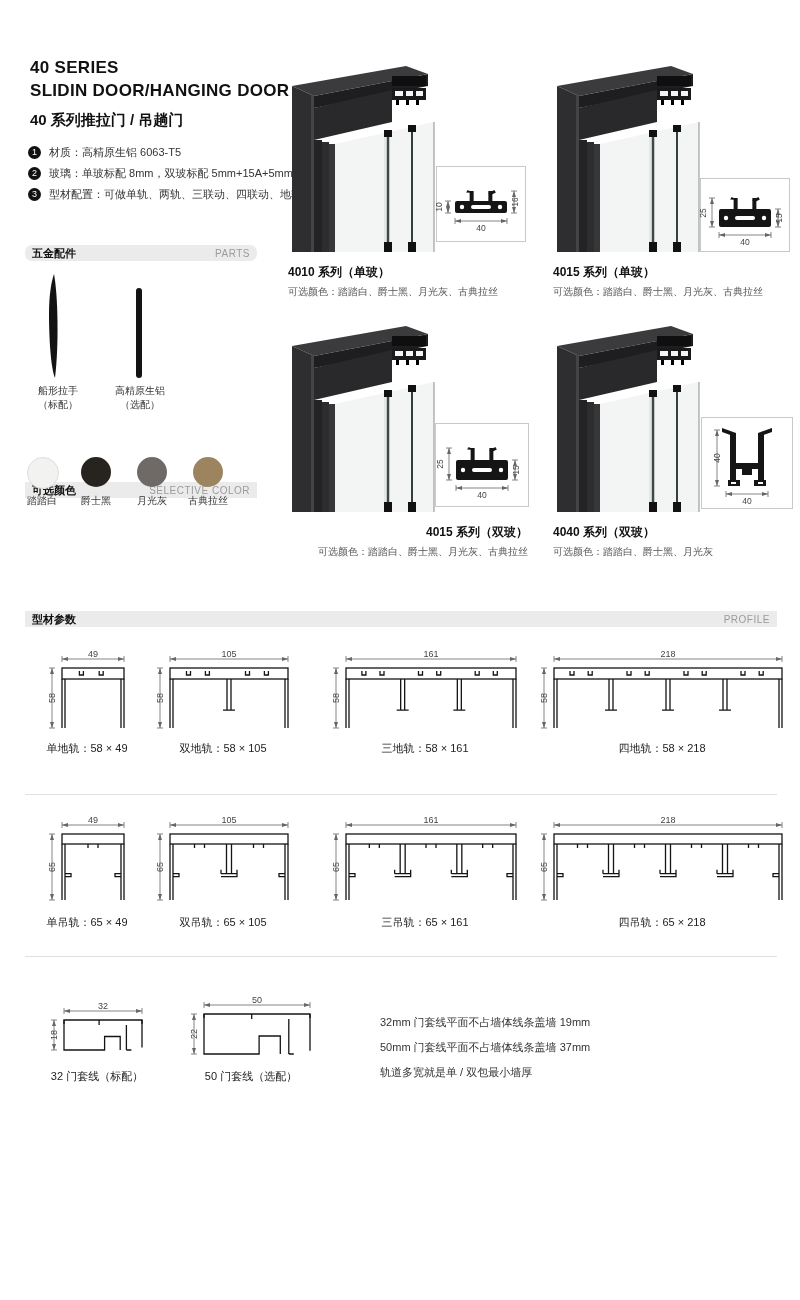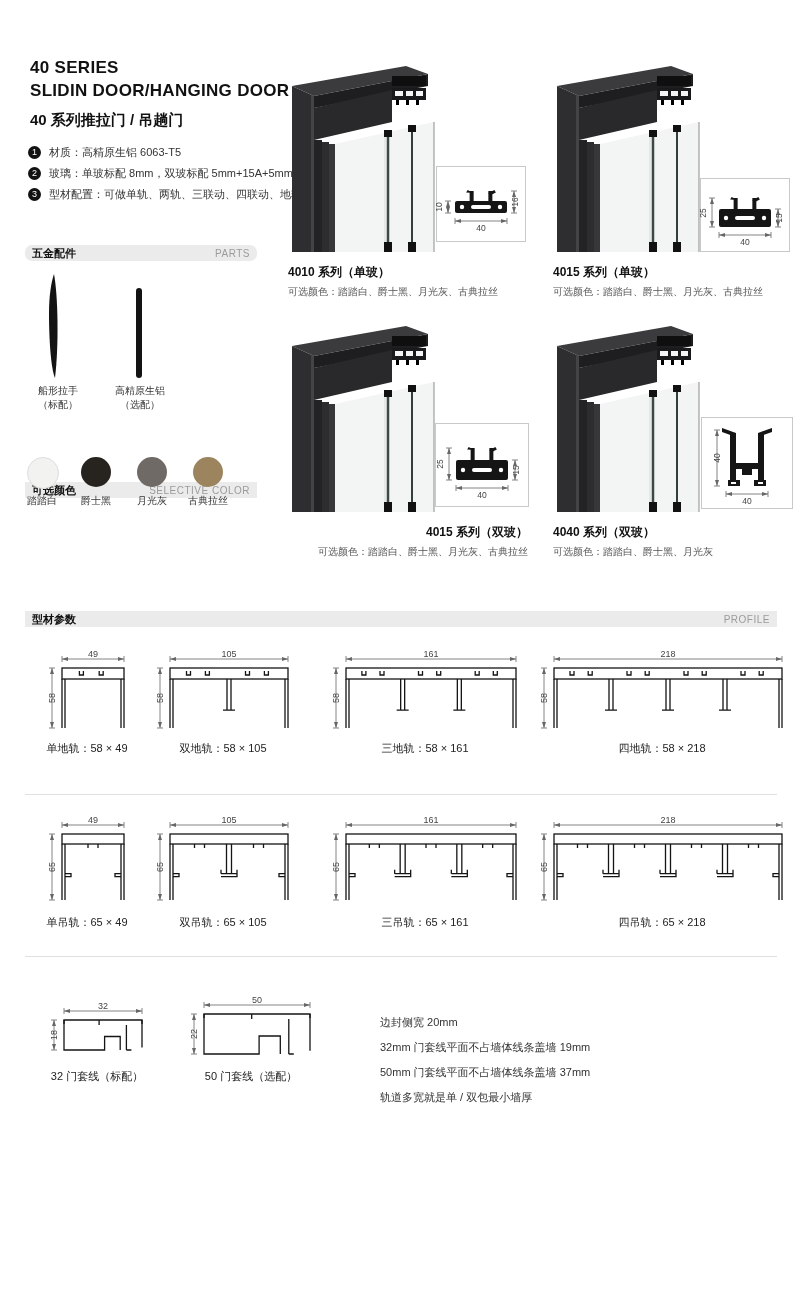--- a/index.html
+++ b/index.html
@@ -487,19 +487,18 @@
           <path d="M102.8 21V56M124 16V52.8"></path>
           <path d="M65.7 16v5M102.8 56h5"></path>
         </g>
       </svg>
     <div class="tlabel">50 门套线（选配）</div>
   <span class="dimlab" style="left: 18px; top: -3px; width: 106px;">50</span>
       <span class="dimlab side" style="left: -2px; top: 31px;">22</span>
     </div>
 
   <div class="abs" style="left:380px;top:1010px;">
-    <div class="note">边封侧宽 20mm</div>
     <div class="note">32mm 门套线平面不占墙体线条盖墙 19mm</div>
     <div class="note">50mm 门套线平面不占墙体线条盖墙 37mm</div>
     <div class="note">轨道多宽就是单 / 双包最小墙厚</div>
   </div>
 
 </div>
 
 </body></html>

